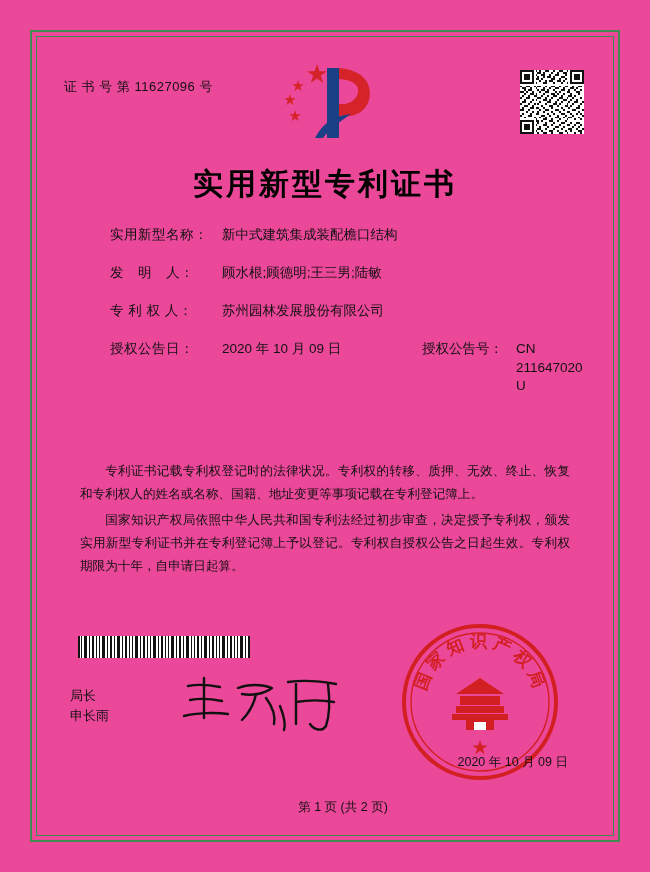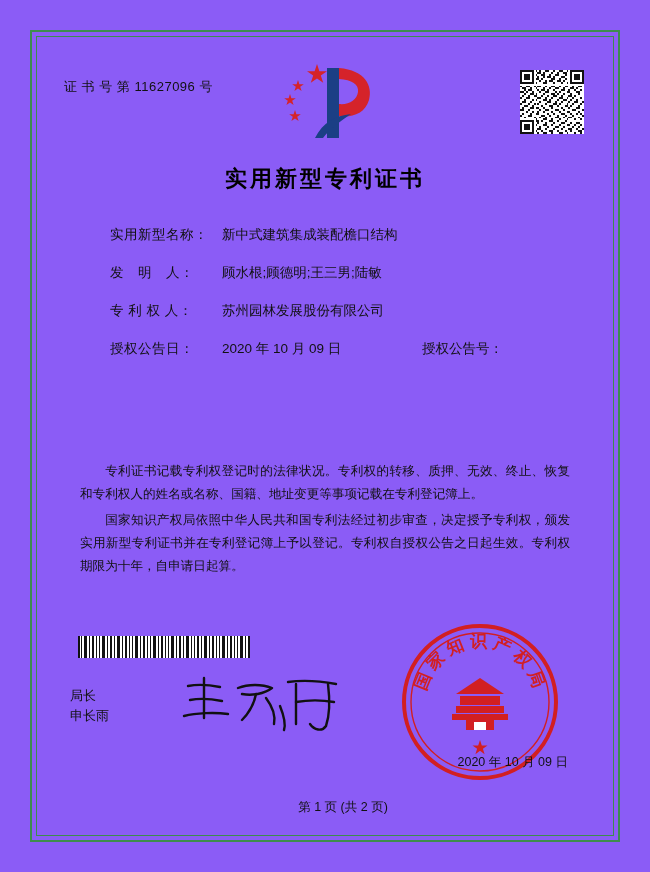--- a/index.html
+++ b/index.html
@@ -11,21 +11,21 @@
     width: 650px;
     height: 872px;
     font-family: "Liberation Sans", sans-serif;
     color: #1a1a1a;
     position: relative;
     overflow: hidden;
   }
   .page {
     position: absolute;
     inset: 0;
-    background: #8b5cf6;
+    background: #ec4899;
   }
   
   .border-outer {
     position: absolute;
     left: 30px;
     top: 30px;
     right: 30px;
     bottom: 30px;
     border: 2px solid #3e8c4e;
   }
@@ -72,21 +72,21 @@
     height: 84px;
   }
 
   .doc-title {
     position: absolute;
     left: 0;
     right: 0;
     top: 128px;
     text-align: center;
     font-family: "DejaVu Serif", serif;
-    font-size: 22px;
+    font-size: 30px;
     font-weight: bold;
     letter-spacing: 3px;
     color: #000;
   }
 
   .fields {
     position: absolute;
     left: 42px;
     right: 42px;
     top: 190px;
@@ -489,20 +489,21 @@
         <div class="field-value">顾水根;顾德明;王三男;陆敏</div>
       </div>
       <div class="field-row">
         <div class="field-label">专 利 权 人：</div>
         <div class="field-value">苏州园林发展股份有限公司</div>
       </div>
       <div class="field-row split">
         <div class="field-label">授权公告日：</div>
         <div class="field-value">2020 年 10 月 09 日</div>
         <div class="field-label2">授权公告号：</div>
+        <div class="field-value2">CN 211647020 U</div>
       </div>
     </div>
 
     <div class="paragraphs">
       <p>专利证书记载专利权登记时的法律状况。专利权的转移、质押、无效、终止、恢复和专利权人的姓名或名称、国籍、地址变更等事项记载在专利登记簿上。</p>
       <p>国家知识产权局依照中华人民共和国专利法经过初步审查，决定授予专利权，颁发实用新型专利证书并在专利登记簿上予以登记。专利权自授权公告之日起生效。专利权期限为十年，自申请日起算。</p>
     </div>
 
     <div class="barcode">
       <svg width="172" height="22" viewBox="0 0 172 22" shape-rendering="crispEdges">

